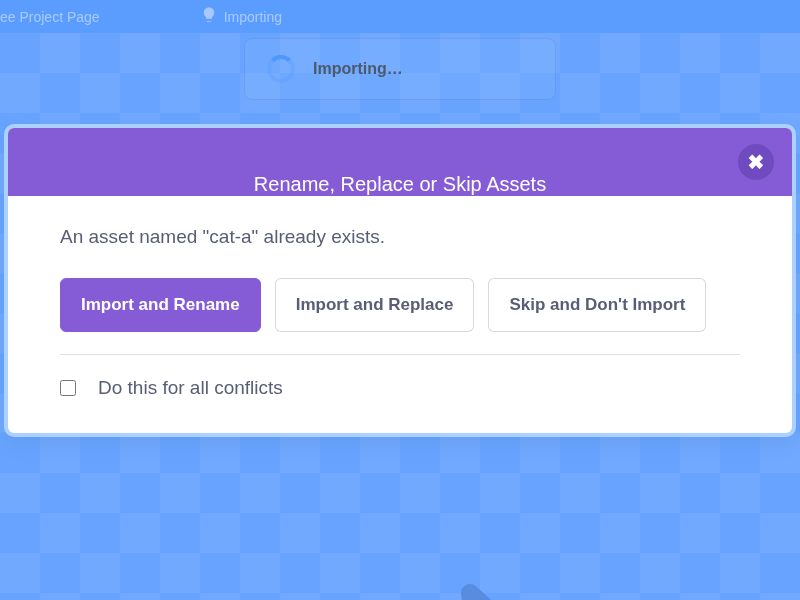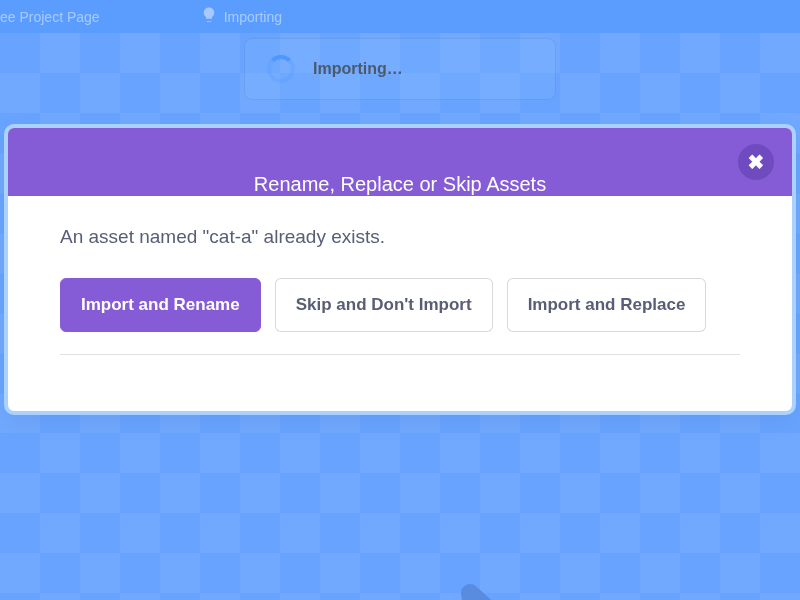--- a/index.html
+++ b/index.html
@@ -144,18 +144,22 @@
   <div class="modal-header">
     <span>Rename, Replace or Skip Assets</span>
     <div class="close-btn">
       <span>✖</span>
     </div>
   </div>
   <div class="modal-body">
     <div class="msg">An asset named "cat-a" already exists.</div>
     <div class="btn-row">
       <button class="btn primary">Import and Rename</button>
+      <button class="btn">Import and Replace</button>
       <button class="btn">Skip and Don't Import</button>
-      <button class="btn">Import and Replace</button>
     </div>
     <hr class="divider">
+    <label class="check-row">
+      <input type="checkbox" style="">
+      <span>Do this for all conflicts</span>
+    </label>
   </div>
 </div>
 
 </body></html>

